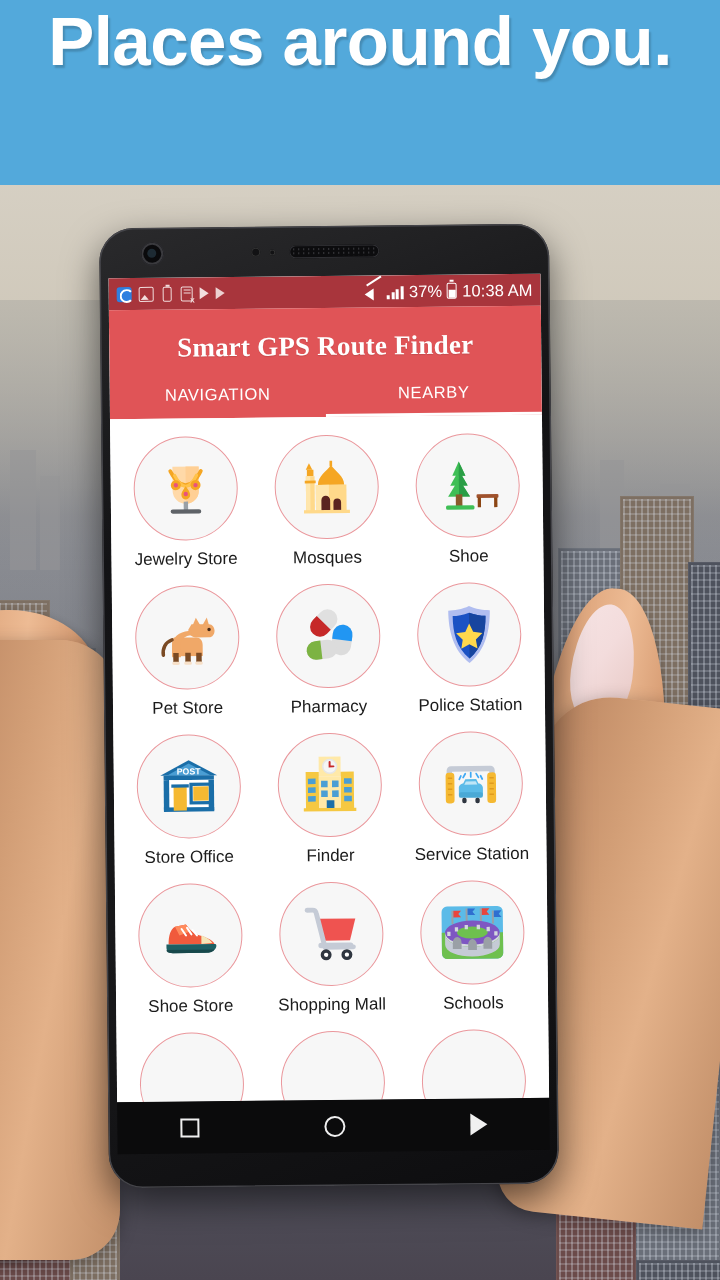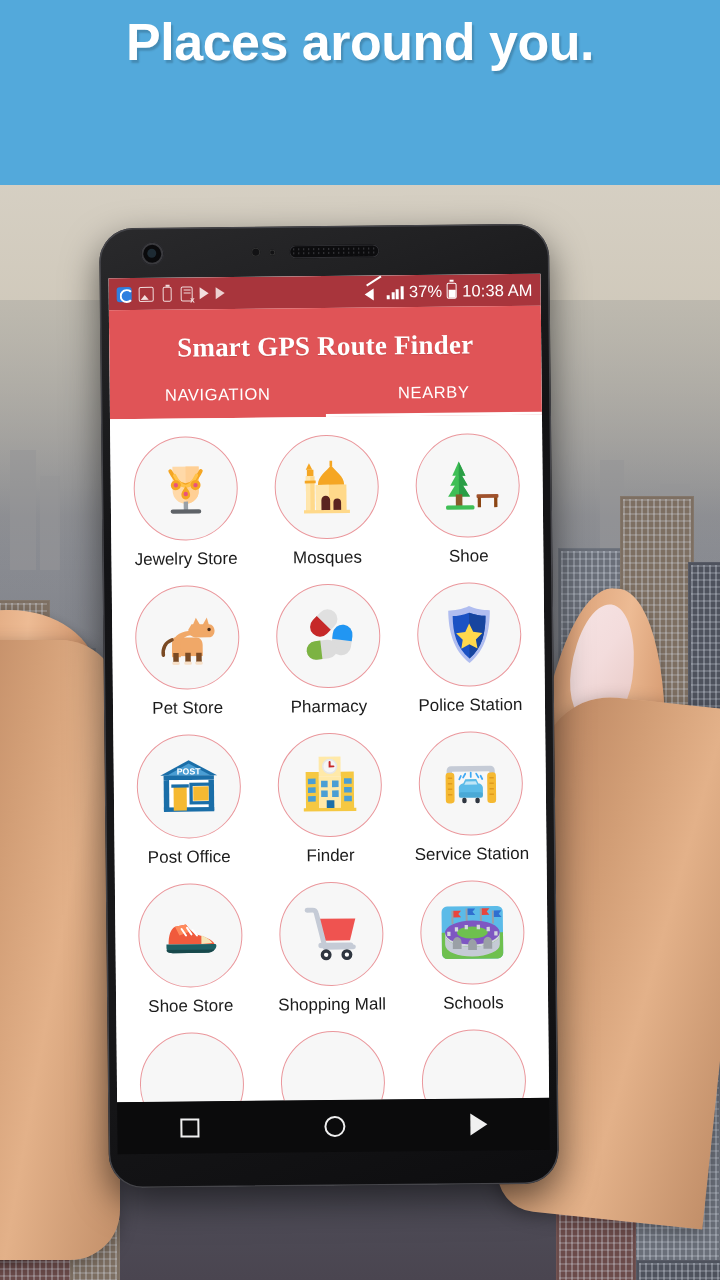--- a/index.html
+++ b/index.html
@@ -39,21 +39,21 @@
     position:absolute; left:0; top:0; width:720px; height:185px;
     background:#53a9db; z-index:5;
   }
   .headline {
     position:absolute; left:0; top:0; width:720px;
     text-align:center; color:#ffffff;
     font-weight:bold; letter-spacing:-0.5px;
     text-shadow: 2px 3px 2px rgba(0,0,0,.18);
   }
   .headline .l1 { display:block; font-size:51px; line-height:56px; padding-top:48px; }
-  .headline .l2 { display:block; font-size:52px; line-height:56px; padding-top:14px; }
+  .headline .l2 { display:block; font-size:69px; line-height:56px; padding-top:14px; }
 
   
   .hand { position:absolute; z-index:10; }
   .finger {
     position:absolute; border-radius:48% 48% 46% 46%/ 60% 60% 40% 40%;
     background:linear-gradient(95deg,#c98f6b 0%, #e0a87f 22%, #edbb94 52%, #d99f76 82%, #b87f5c 100%);
     box-shadow: 0 3px 10px rgba(0,0,0,.28);
   }
   .nail {
     position:absolute; border-radius:50% 50% 46% 46% / 58% 58% 42% 42%;
@@ -413,21 +413,21 @@
             <rect x="9" y="26" width="46" height="28" fill="#ffffff"></rect>
             <rect x="9" y="26" width="5" height="28" fill="#1a6ea8"></rect>
             <rect x="50" y="26" width="5" height="28" fill="#1a6ea8"></rect>
             <rect x="9" y="51" width="46" height="4" fill="#1a6ea8"></rect>
             <rect x="18" y="32" width="12" height="22" fill="#f5b932"></rect>
             <rect x="16" y="30" width="16" height="3" fill="#1a6ea8"></rect>
             <rect x="36" y="32" width="14" height="13" fill="#f5b932"></rect>
             <rect x="34" y="30" width="18" height="17" fill="none" stroke="#1a6ea8" stroke-width="3"></rect>
           </svg>
         </div>
-        <div class="cell-label">Post Office</div>
+        <div class="cell-label">Store Office</div>
       </div>
 
       <div class="cell">
         <div class="circle">
           <svg class="svg-ico" viewBox="0 0 64 64">
             <rect x="22" y="6" width="20" height="18" fill="#ffe9a8"></rect>
             <circle cx="32" cy="15" r="7" fill="#e6e6e6"></circle>
             <circle cx="32" cy="15" r="5.6" fill="#f5f5f5"></circle>
             <path d="M32 11v4h3.5" stroke="#c62828" stroke-width="1.8" fill="none" stroke-linecap="round"></path>
             <rect x="10" y="20" width="12" height="34" fill="#f5c842"></rect>

